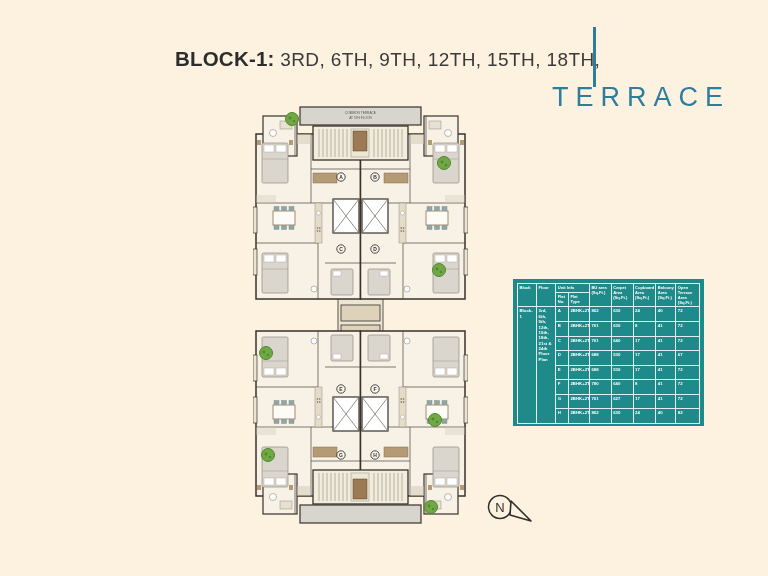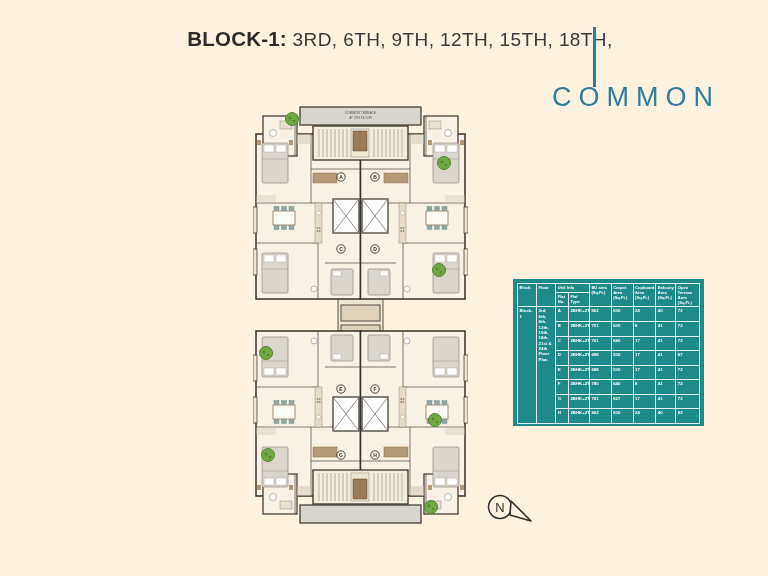--- a/index.html
+++ b/index.html
@@ -1,20 +1,20 @@
 <!DOCTYPE html>
 <html><head>
 <meta charset="utf-8">
 <style>
   html,body{margin:0;padding:0;}
   body{font-family:"Liberation Sans",sans-serif;}
   #stage{position:relative;width:768px;height:576px;background:#fcf2df;overflow:hidden;}
 
   
-  .title{position:absolute;left:175px;top:24px;width:450px;text-align:center;
+  .title{position:absolute;left:175px;top:44px;width:450px;
          color:#3a3a3a;font-size:19px;letter-spacing:.4px;line-height:1.45;}
   .title .prefix{font-weight:bold;font-size:20.5px;color:#2c2c2c;letter-spacing:.2px;}
 
   
   .logo{position:absolute;left:552px;top:82px;color:#2e7d9c;font-size:27px;
         letter-spacing:7px;font-weight:500;}
   .logo-bar{position:absolute;left:593px;top:27px;width:2.5px;height:60px;background:#2e7d9c;}
 
   
   .plan-wrap{position:absolute;left:253px;top:103px;width:215px;height:422px;}
@@ -34,21 +34,21 @@
 </head>
 <body>
 
 <div id="stage">
 
   <div class="title">
     <div><span class="prefix">BLOCK-1:</span>&nbsp;<span>3RD, 6TH, 9TH, 12TH, 15TH, 18TH,</span></div>
   </div>
 
   <div class="logo-bar"></div>
-  <div class="logo">COMMON</div>
+  <div class="logo">TERRACE</div>
 
   <div class="plan-wrap">
     <svg width="215" height="422" viewBox="0 0 215 422">
       <defs>
 
         <g id="half">
           <rect x="3" y="31" width="104.5" height="165" fill="#f8f2e6" stroke="#37322c" stroke-width="1.5"></rect>
           <rect x="10" y="13" width="34" height="40" fill="#f8f2e6" stroke="#37322c" stroke-width="1.2"></rect>
 
           <rect x="0" y="104" width="4" height="26" fill="#ece4d2" stroke="#37322c" stroke-width="0.7"></rect>

